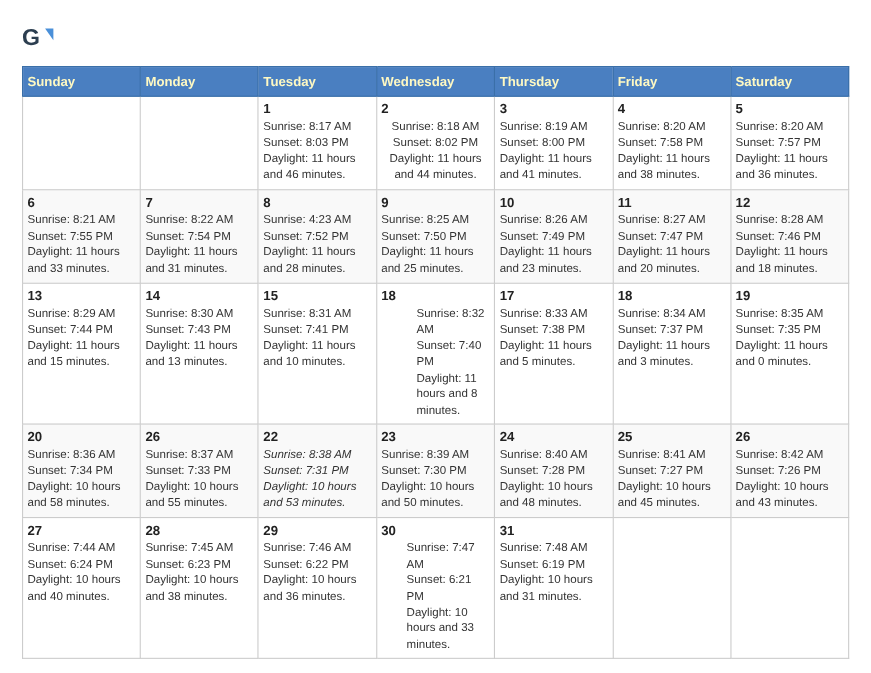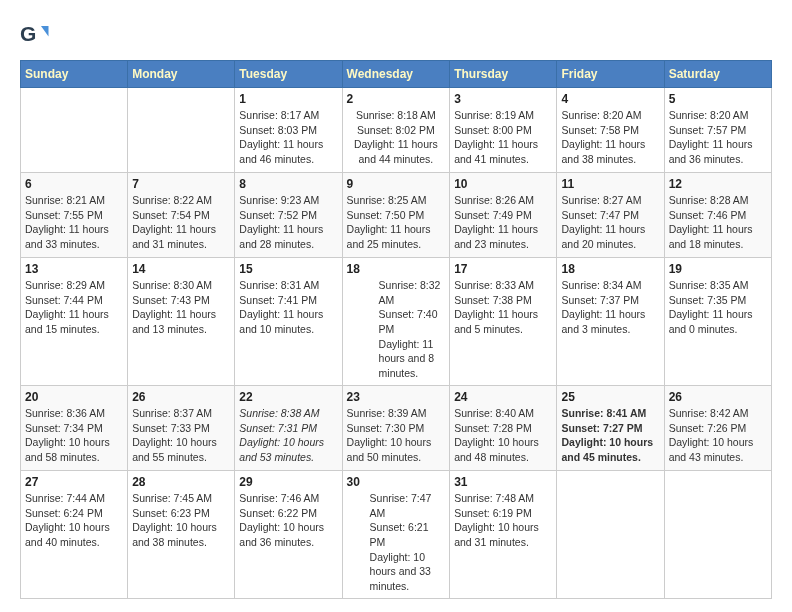--- a/index.html
+++ b/index.html
@@ -164,21 +164,21 @@
 Daylight: 11 hours and 33 minutes.</div>
         </td>
         <td>
           <div class="day-num">7</div>
           <div class="day-info" style="white-space: pre-line;">Sunrise: 8:22 AM
 Sunset: 7:54 PM
 Daylight: 11 hours and 31 minutes.</div>
         </td>
         <td>
           <div class="day-num">8</div>
-          <div class="day-info" style="white-space: pre-line;">Sunrise: 9:23 AM
+          <div class="day-info" style="white-space: pre-line;">Sunrise: 4:23 AM
 Sunset: 7:52 PM
 Daylight: 11 hours and 28 minutes.</div>
         </td>
         <td>
           <div class="day-num">9</div>
           <div class="day-info" style="white-space: pre-line;">Sunrise: 8:25 AM
 Sunset: 7:50 PM
 Daylight: 11 hours and 25 minutes.</div>
         </td>
         <td>
@@ -270,21 +270,21 @@
 Daylight: 10 hours and 50 minutes.</div>
         </td>
         <td>
           <div class="day-num">24</div>
           <div class="day-info" style="white-space: pre-line;">Sunrise: 8:40 AM
 Sunset: 7:28 PM
 Daylight: 10 hours and 48 minutes.</div>
         </td>
         <td>
           <div class="day-num">25</div>
-          <div class="day-info" style="white-space: pre-line; font-weight: bold;">Sunrise: 8:41 AM
+          <div class="day-info" style="white-space: pre-line;">Sunrise: 8:41 AM
 Sunset: 7:27 PM
 Daylight: 10 hours and 45 minutes.</div>
         </td>
         <td>
           <div class="day-num">26</div>
           <div class="day-info" style="white-space: pre-line;">Sunrise: 8:42 AM
 Sunset: 7:26 PM
 Daylight: 10 hours and 43 minutes.</div>
         </td>
       </tr>

